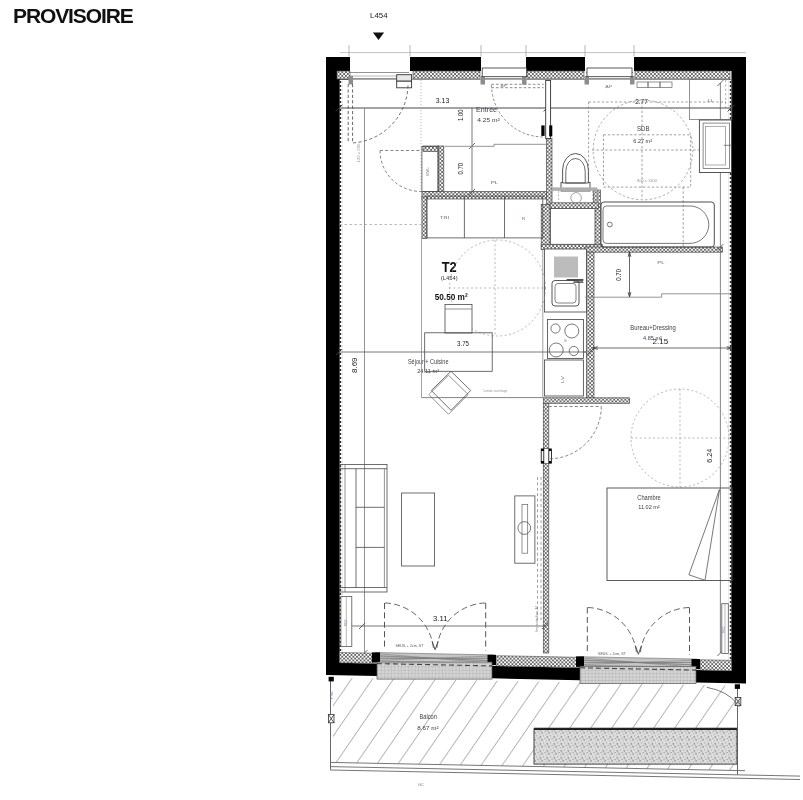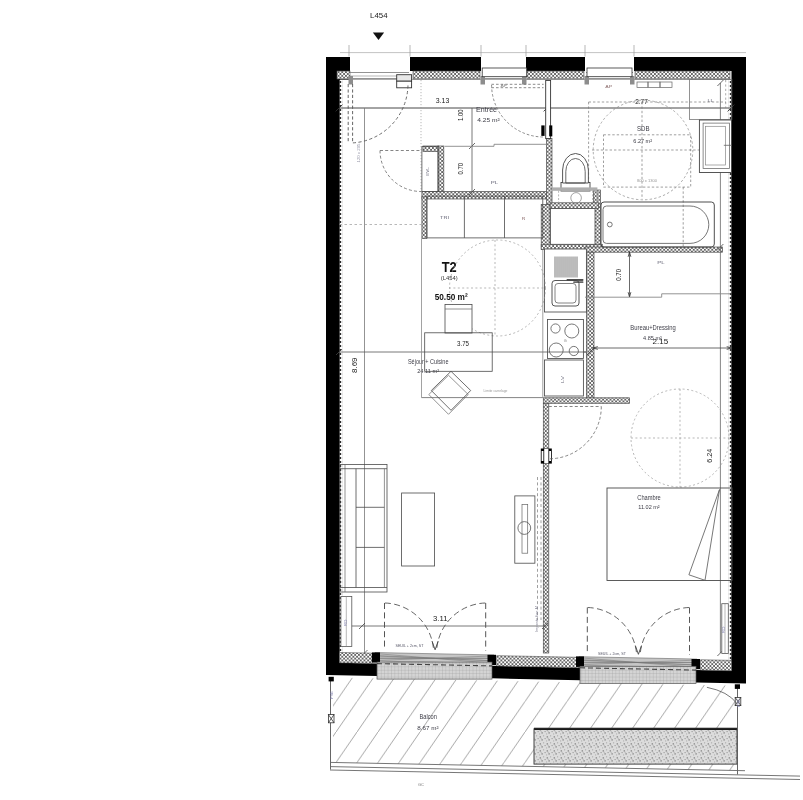--- a/index.html
+++ b/index.html
@@ -342,13 +342,14 @@
       <text x="409.5" y="647.2" font-size="4.4" font-weight="normal" fill="#556" text-anchor="middle" textLength="28" lengthAdjust="spacingAndGlyphs">SEUIL + 2cm, ST</text>
       <line x1="587.3" y1="607.5" x2="587.3" y2="654" stroke="#555" stroke-width="1.0" stroke-dasharray="6,3.4" stroke-linecap="butt"></line>
       <line x1="689.5" y1="607.5" x2="689.5" y2="655" stroke="#555" stroke-width="1.0" stroke-dasharray="6,3.4" stroke-linecap="butt"></line>
       <path d="M 587.7 607.5 A 50.8 50.8 0 0 1 636.6 653.8" fill="none" stroke="#555" stroke-width="0.9" stroke-dasharray="6,3.4"></path>
       <path d="M 689.1 607.5 A 50.8 50.8 0 0 0 640.2 653.8" fill="none" stroke="#555" stroke-width="0.9" stroke-dasharray="6,3.4"></path>
       <path d="M 635.3 645.5 L 638.4 654.3 L 641.5 645.5" fill="none" stroke="#444" stroke-width="0.9"></path>
       <text x="612" y="655.3" font-size="4.4" font-weight="normal" fill="#556" text-anchor="middle" textLength="28" lengthAdjust="spacingAndGlyphs">SEUIL + 2cm, ST</text>
       <text x="378.8" y="17.8" font-size="7.8" font-weight="normal" fill="#222" text-anchor="middle" textLength="17.5" lengthAdjust="spacingAndGlyphs">L454</text>
       <polygon points="372.9,32.6 384.1,32.6 378.5,40" fill="#111"></polygon>
     </svg>
+<div id="prov">PROVISOIRE</div>
 
 </div>
 </body></html>

